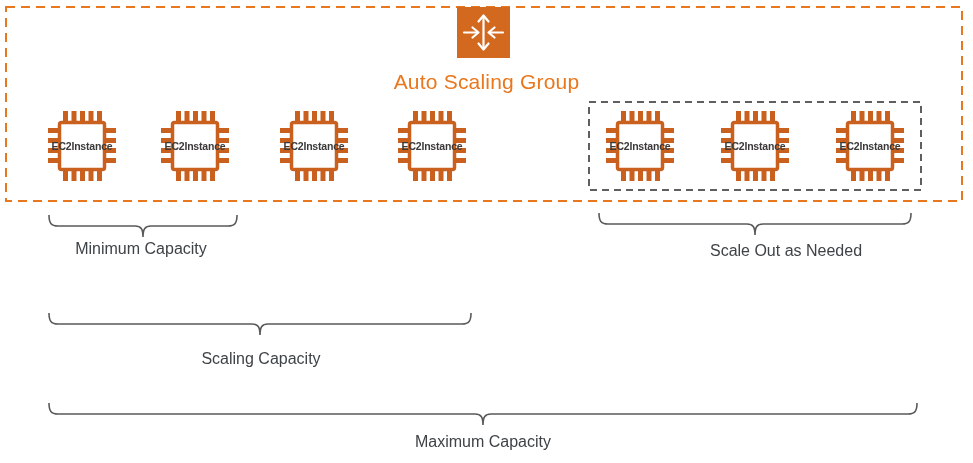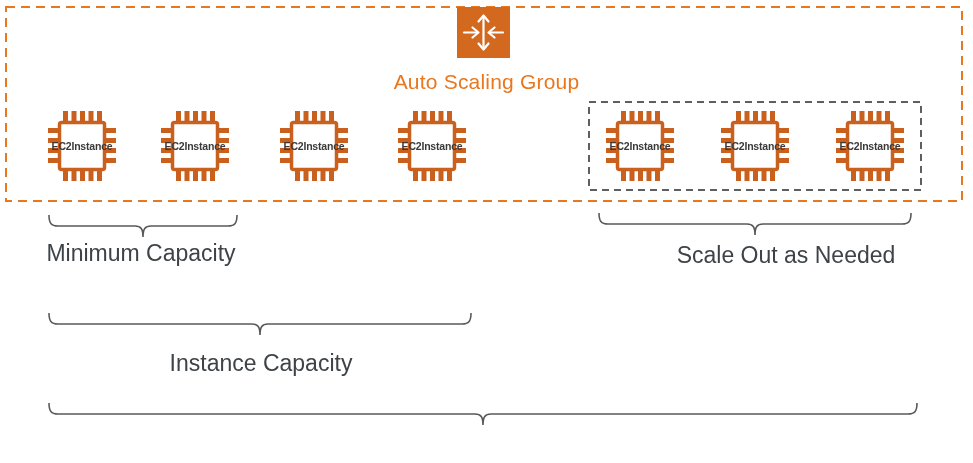--- a/index.html
+++ b/index.html
@@ -17,21 +17,21 @@
   .chip svg{position:absolute;left:0;top:0;}
   .chip-label{
     position:absolute;left:11px;top:14px;width:46px;height:48px;
     display:flex;flex-direction:row;align-items:center;justify-content:center;
     font-weight:bold;font-size:10.5px;line-height:13px;color:#3B3A39;
     letter-spacing:-0.2px;text-align:center;
   }
   .brace{position:absolute;}
   .cap-label{
     position:absolute;transform:translateX(-50%);white-space:nowrap;
-    font-size:23px;color:#3E4347;
+    font-size:16px;color:#3E4347;
   }
 </style>
 </head>
 <body>
 
 <div class="canvas">
 
   <svg class="abs" style="left:5px;top:6px;" width="958" height="196">
     <rect x="1" y="1" width="956" height="194" fill="none" stroke="#E8771D" stroke-width="2" stroke-dasharray="9 6"></rect>
   </svg>
@@ -271,19 +271,20 @@
   <div class="cap-label" style="left:141px;top:240px;">Minimum Capacity</div>
 
   <svg class="brace" style="left:598px;top:211px;" width="314" height="26">
     <path d="M1,2 C1,10 3,13 10,13 L149,13 C155,13 157,16 157,24 C157,16 159,13 165,13 L304,13 C311,13 313,10 313,2" fill="none" stroke="#595959" stroke-width="1.6"></path>
   </svg>
   <div class="cap-label" style="left:758px;top:242px;margin-left:28px;">Scale Out as Needed</div>
 
   <svg class="brace" style="left:48px;top:311px;" width="424" height="26">
     <path d="M1,2 C1,10 3,13 10,13 L204,13 C210,13 212,16 212,24 C212,16 214,13 220,13 L414,13 C421,13 423,10 423,2" fill="none" stroke="#595959" stroke-width="1.6"></path>
   </svg>
-  <div class="cap-label" style="left:261px;top:350px;">Instance Capacity</div>
+  <div class="cap-label" style="left:261px;top:350px;">Scaling Capacity</div>
 
   <svg class="brace" style="left:48px;top:401px;" width="870" height="26">
     <path d="M1,2 C1,10 3,13 10,13 L427,13 C433,13 435,16 435,24 C435,16 437,13 443,13 L860,13 C867,13 869,10 869,2" fill="none" stroke="#595959" stroke-width="1.6"></path>
   </svg>
+  <div class="cap-label" style="left:483px;top:433px;">Maximum Capacity</div>
 
 </div>
 
 </body></html>

